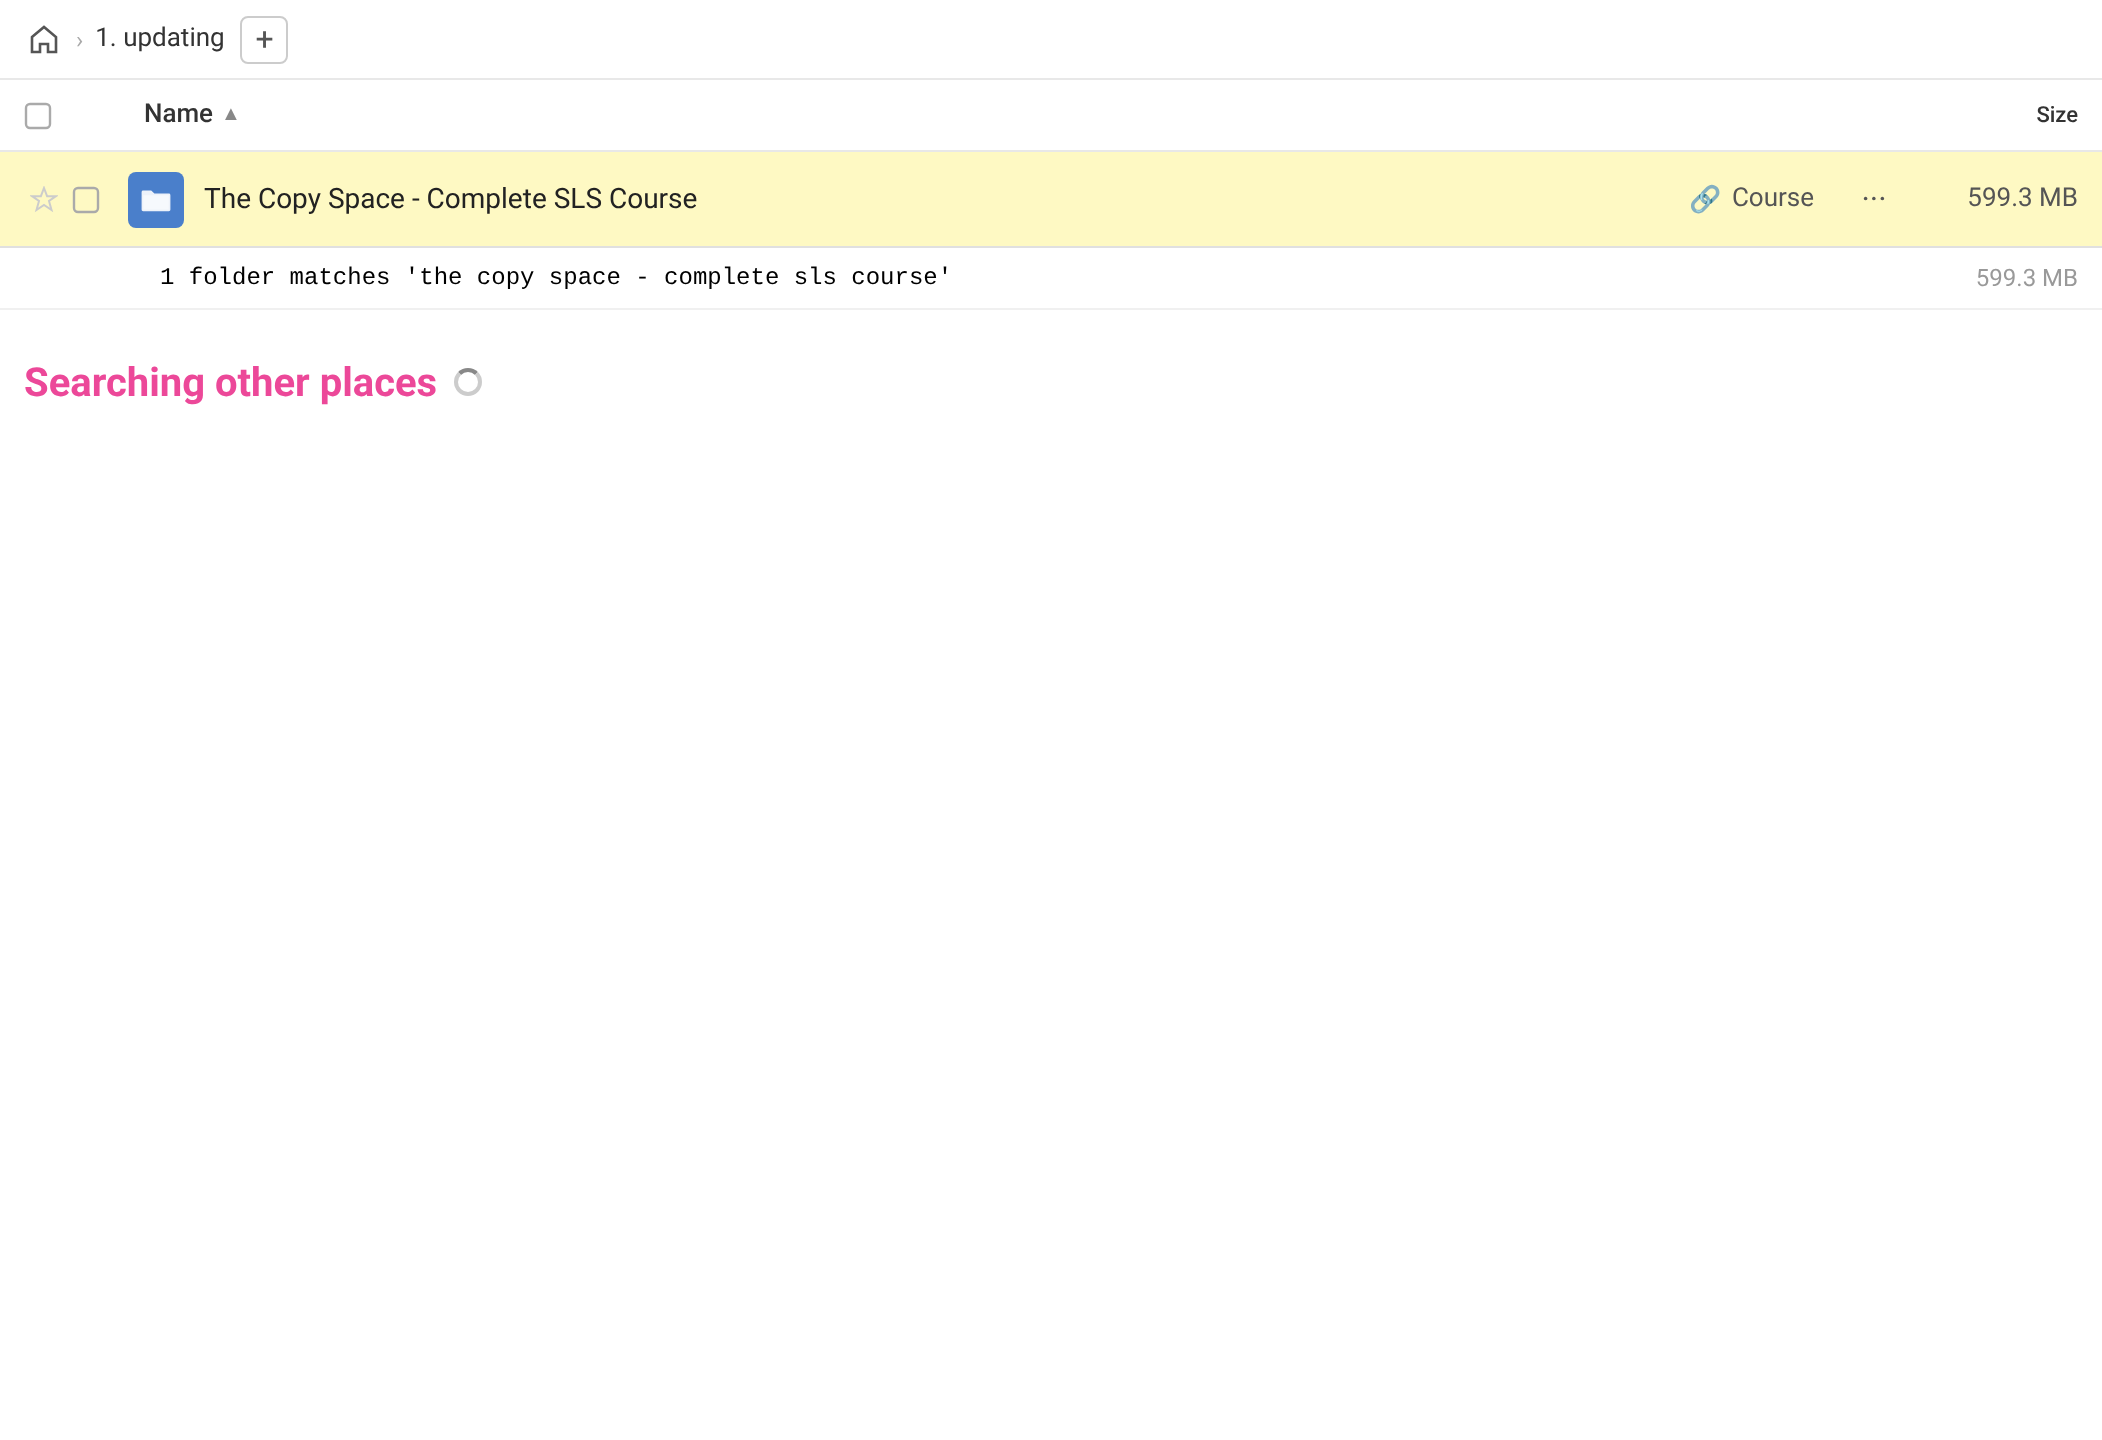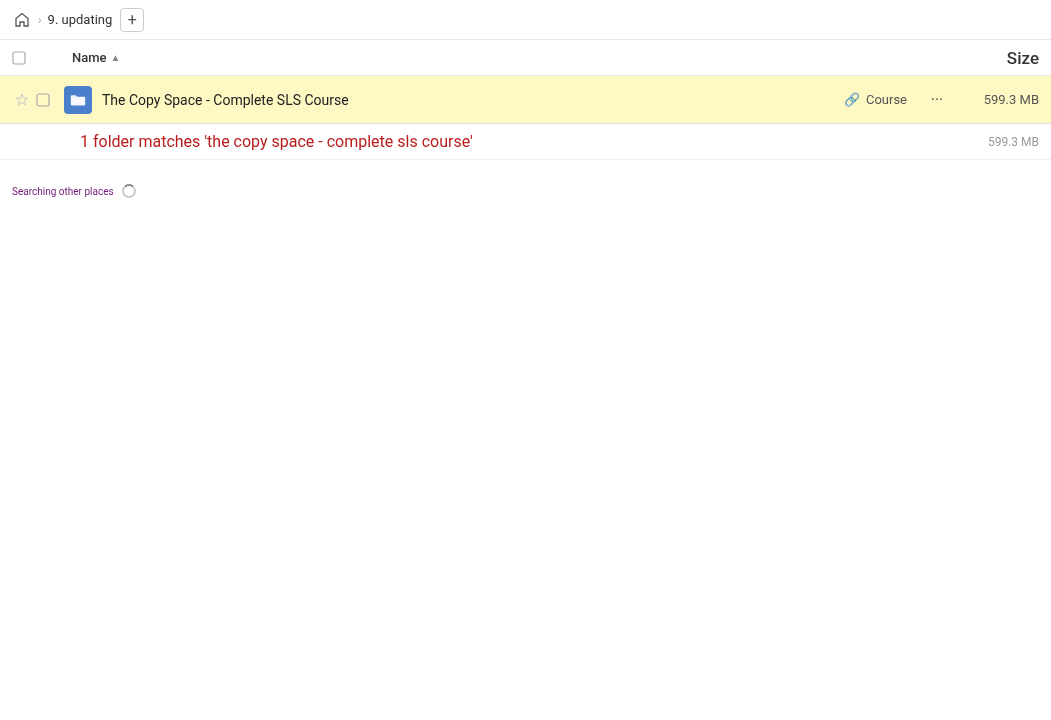--- a/index.html
+++ b/index.html
@@ -88,21 +88,21 @@
       display: flex;
       align-items: center;
       gap: 4px;
       font-size: 13px;
       color: #333;
       font-weight: 500;
       cursor: pointer;
     }
 
     .col-header-size {
-      font-size: 17px;
+      font-size: 11px;
       color: #333;
       font-weight: 500;
       width: 100px;
       text-align: right;
     }
 
     
     .file-row {
       display: flex;
       align-items: center;
@@ -195,43 +195,44 @@
     .match-info {
       display: flex;
       align-items: center;
       padding: 8px 12px 8px 80px;
       background: #fff;
       border-bottom: 1px solid #f0f0f0;
     }
 
     .match-info-text {
       flex: 1;
-      font-size: 16px;
-      color: #b91c1c;
+      font-size: 12px;
+      color: #000000;
+      font-family: Liberation Mono, monospace;
     }
 
     .match-info-size {
       font-size: 12px;
       color: #999;
       width: 80px;
       text-align: right;
     }
 
     
     .searching-section {
       padding: 24px 12px;
       display: flex;
       align-items: center;
       gap: 8px;
     }
 
     .searching-text {
-      font-size: 10px;
-      color: #701a75;
-      font-weight: 400;
+      font-size: 20px;
+      color: #ec4899;
+      font-weight: 700;
     }
 
     .loading-spinner {
       width: 14px;
       height: 14px;
       border: 2px solid #ccc;
       border-top-color: #888;
       border-radius: 50%;
       animation: spin 0.8s linear infinite;
     }
@@ -243,21 +244,21 @@
 </head>
 <body>
 
 <div class="topbar">
   <div class="topbar-home-icon">
     <svg width="16" height="16" viewBox="0 0 16 16" fill="none">
       <path d="M2 6.5L8 1.5L14 6.5V14H10V10H6V14H2V6.5Z" stroke="#555" stroke-width="1.3" fill="none"></path>
     </svg>
   </div>
   <span class="topbar-separator">›</span>
-  <span class="topbar-breadcrumb">9. updating</span>
+  <span class="topbar-breadcrumb">1. updating</span>
   <div class="topbar-add-btn">+</div>
 </div>
 
 <div class="col-header">
   <div class="col-header-checkbox">
     <svg width="14" height="14" viewBox="0 0 14 14" fill="none">
       <rect x="1" y="1" width="12" height="12" rx="2" stroke="#aaa" stroke-width="1.2"></rect>
     </svg>
   </div>
   <div class="col-header-name">

